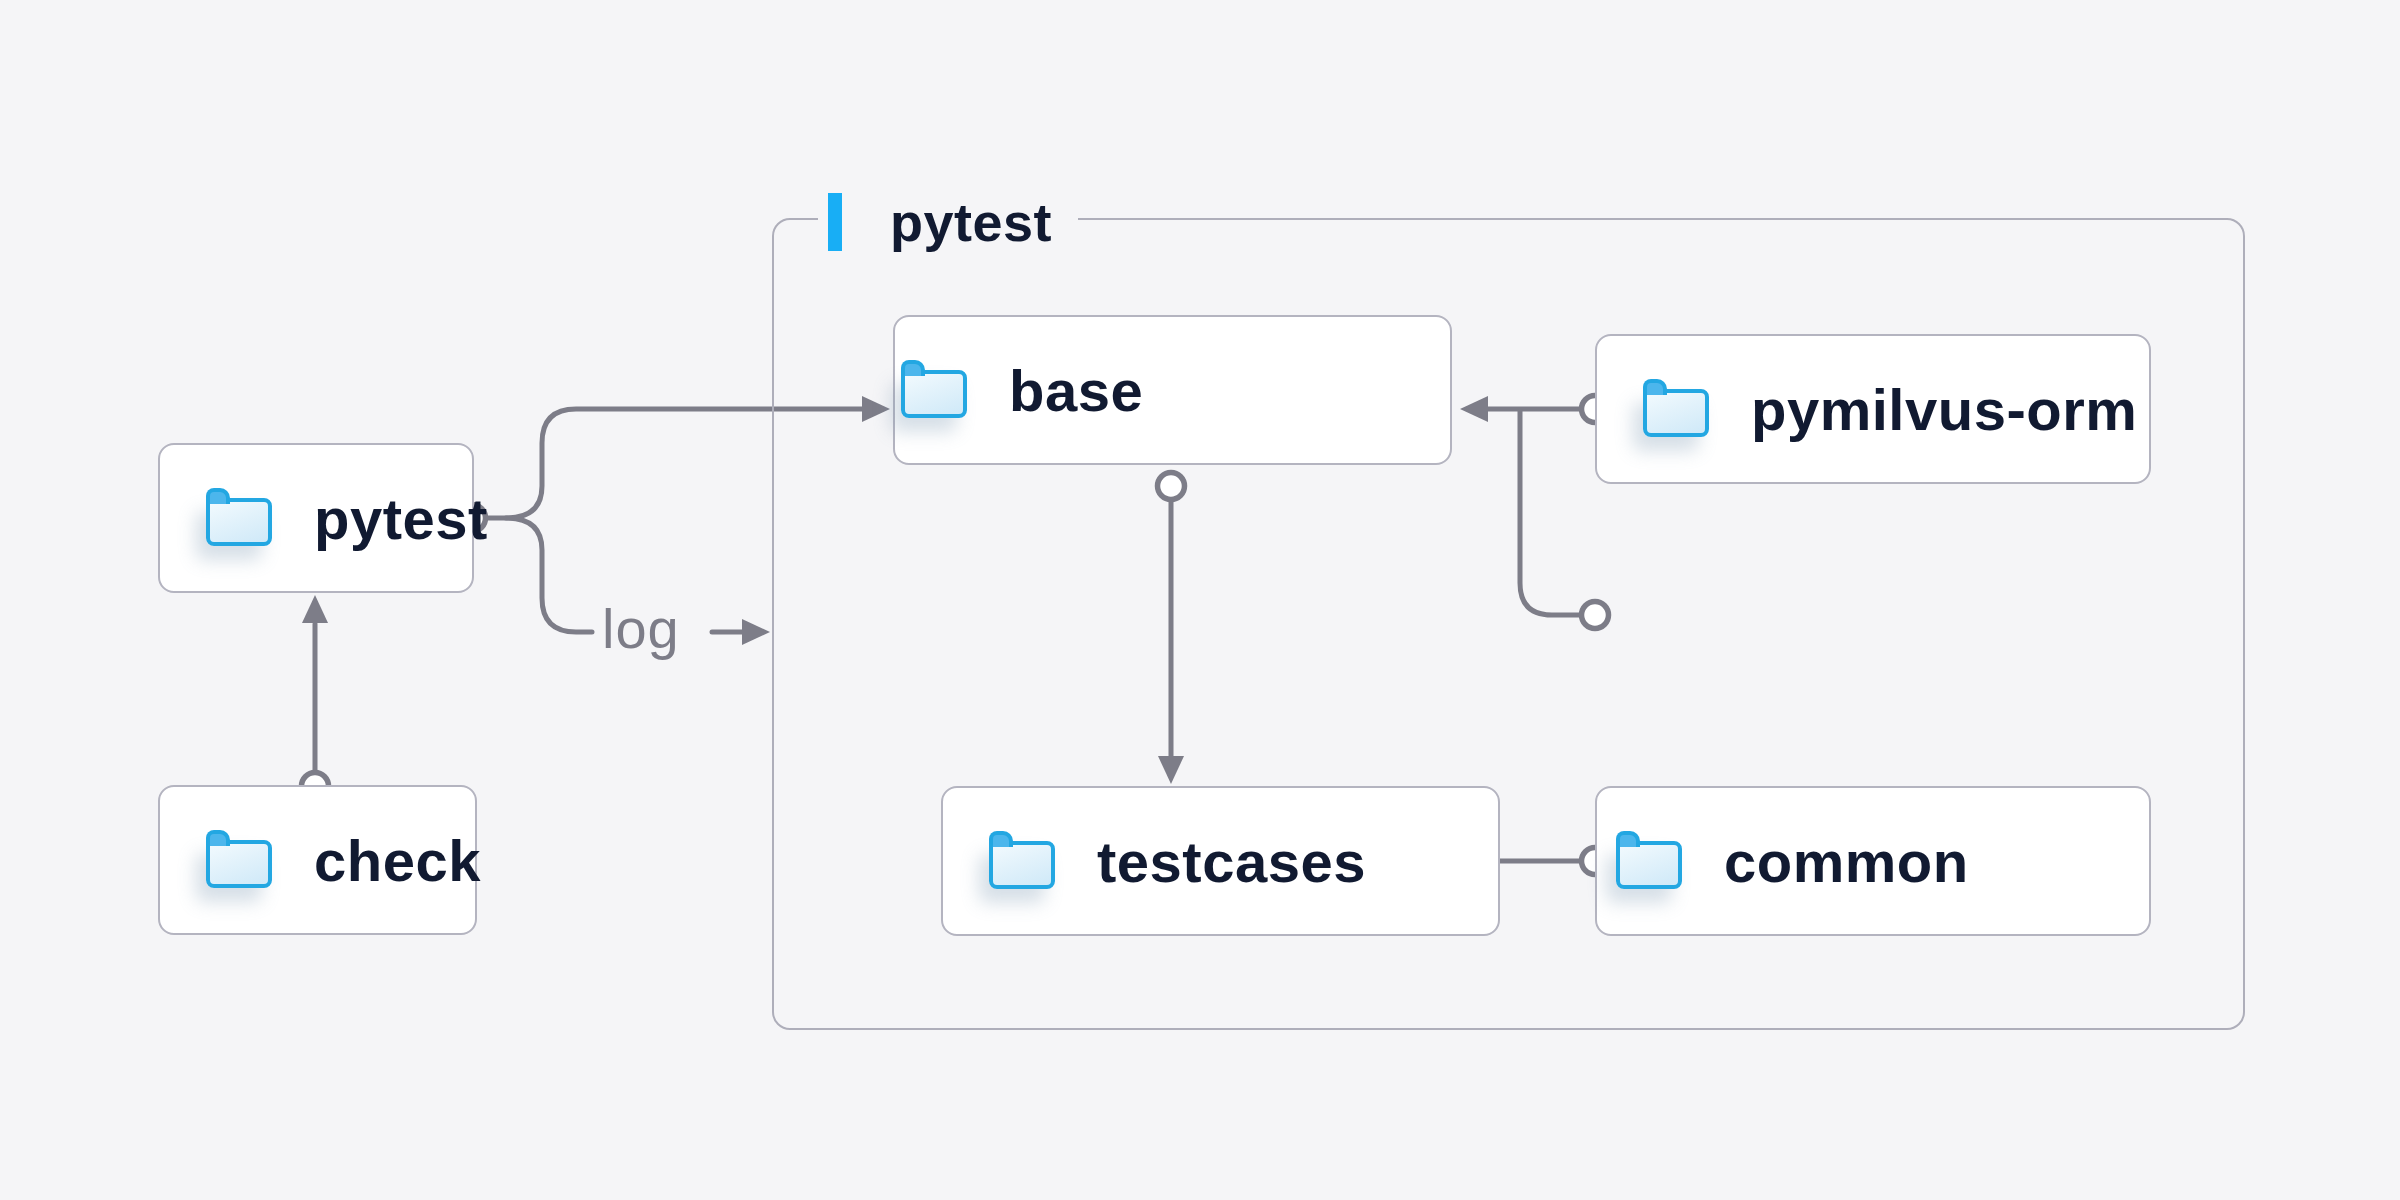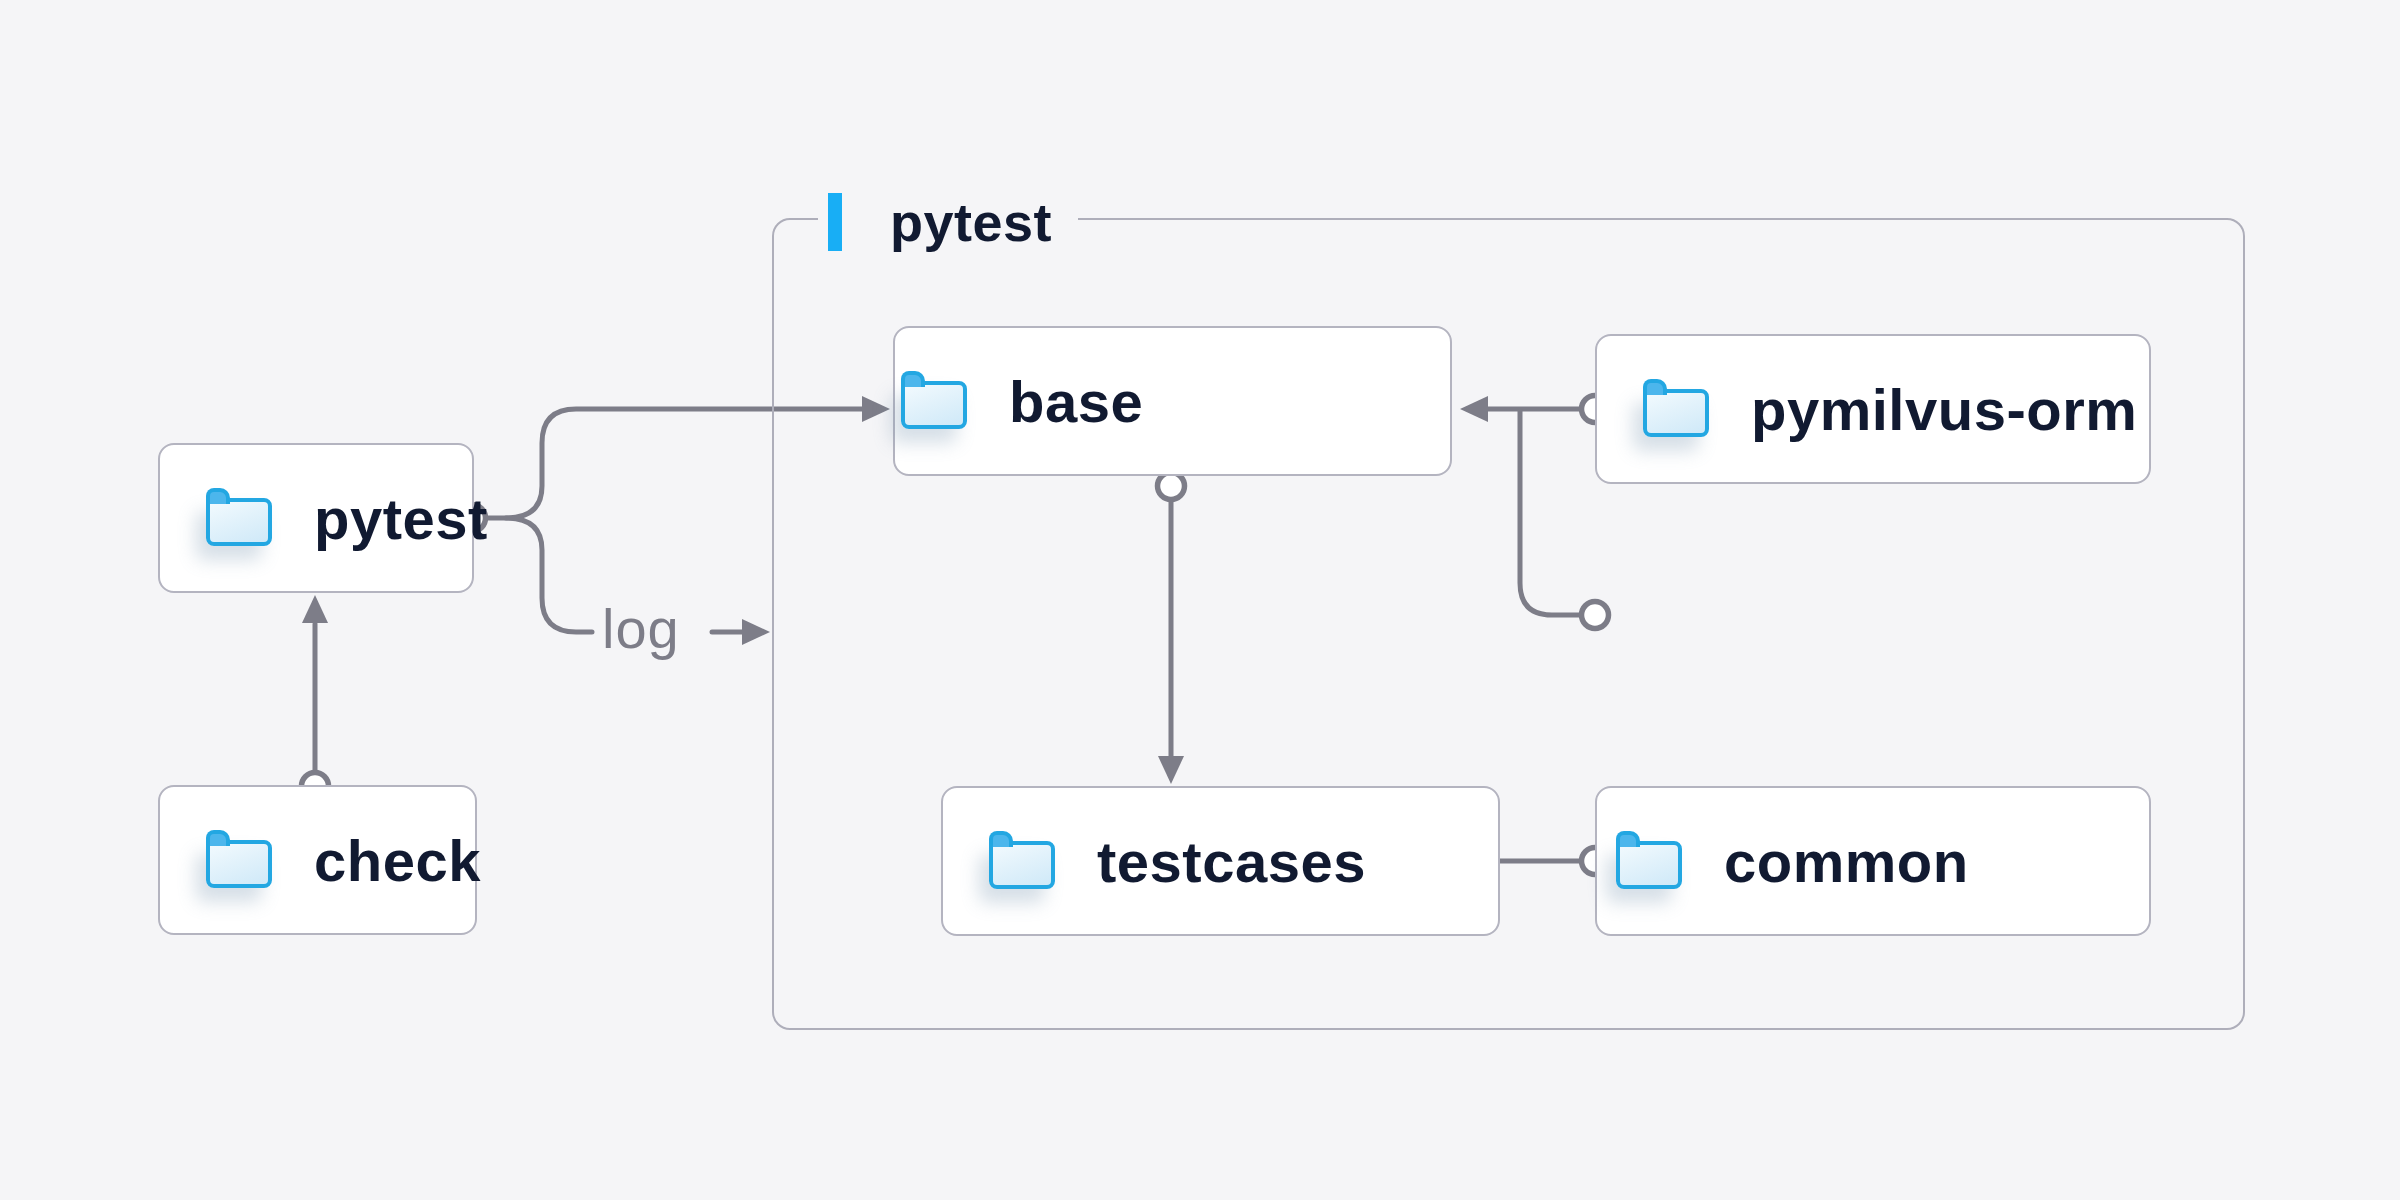--- a/index.html
+++ b/index.html
@@ -39,21 +39,21 @@
 
   .node{
     position:absolute;background:#ffffff;
     border:2.5px solid #b4b4c0;border-radius:16px;
     box-sizing:border-box;
     display:flex;align-items:center;gap:42px;
     padding-left:46px;
   }
   .n-utils     {left:158px; top:443px; width:316px; height:150px;}
   .n-config    {left:158px; top:785px; width:319px; height:150px;}
-  .n-base      {left:893px; top:326px; width:559px; height:150px;padding-left:6px;}
+  .n-base      {left:893px; top:315px; width:559px; height:150px;padding-left:6px;}
   .n-pymilvus  {left:1595px;top:334px; width:556px; height:150px;}
   .n-check     {left:1595px;top:540px; width:556px; height:150px;}
   .n-testcases {left:893px; top:786px; width:559px; height:150px;margin-left:48px;}
   .n-common    {left:1595px;top:786px; width:556px; height:150px;padding-left:19px;}
 
   .node .label{
     font-size:58px;font-weight:700;color:#111a31;letter-spacing:0.5px;
     white-space:nowrap;
   }
 

